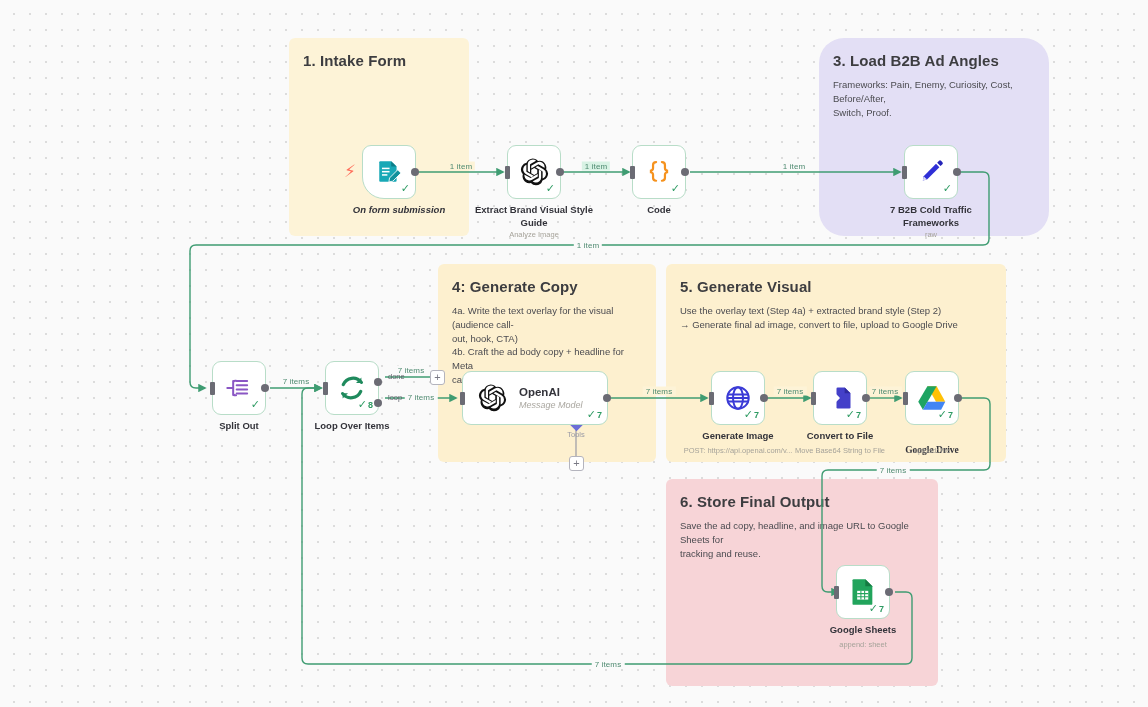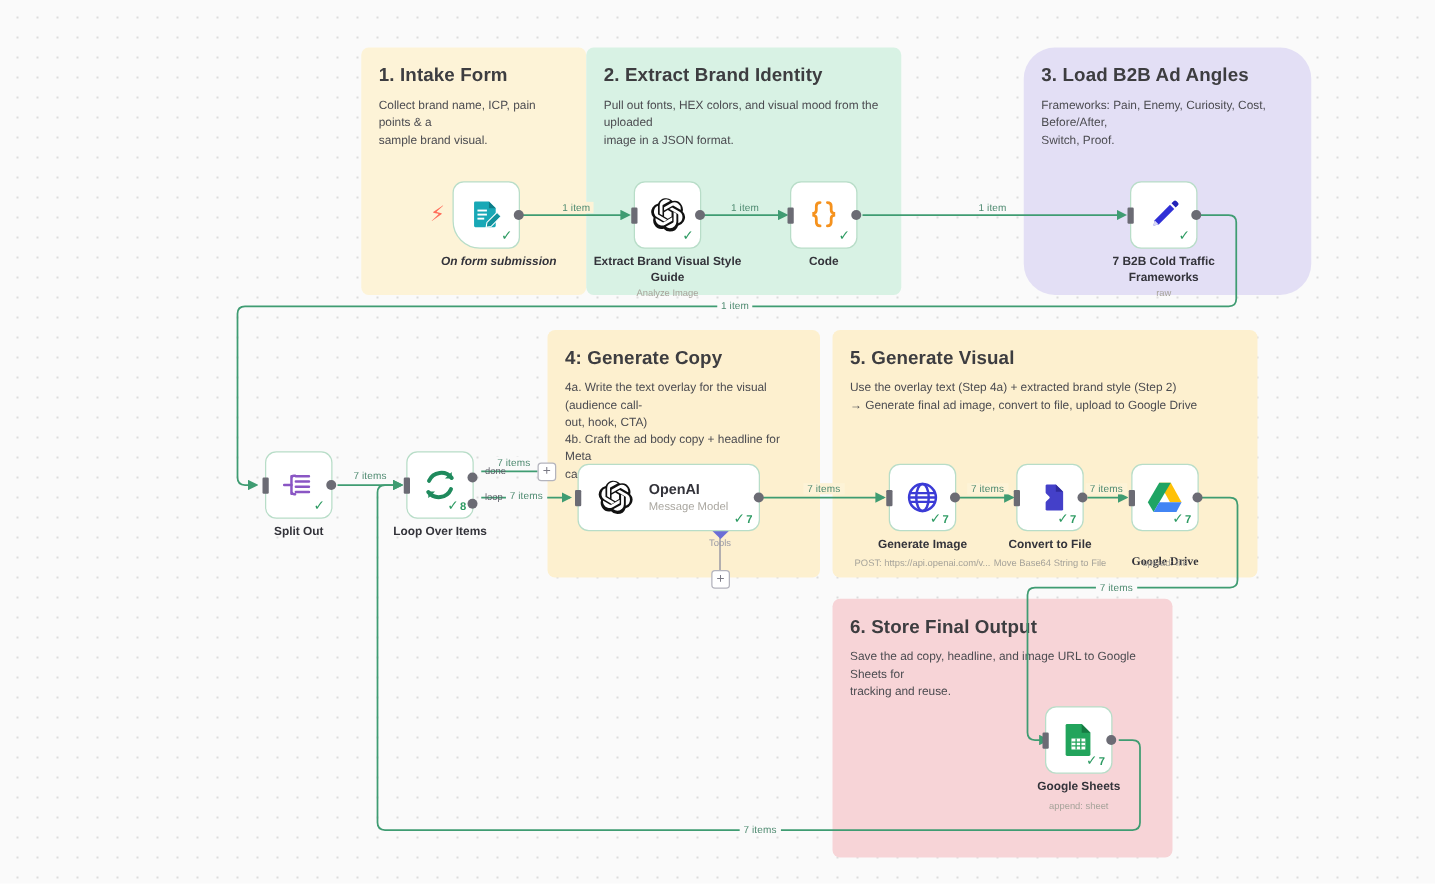--- a/index.html
+++ b/index.html
@@ -107,40 +107,33 @@
     position: absolute; font-size: 7.5px; color: #9a9aa5;
     transform: translateX(-50%); white-space: nowrap;
   }
   .trigger-bolt {
     position: absolute; font-size: 17px; color: #ff6d5a; line-height: 1;
   }
   .loop-tag {
     position: absolute; font-size: 7.5px; color: #5f5f69; white-space: nowrap;
   }
   .ai-title { font-size: 11.5px; font-weight: bold; color: #33333a; }
-  .ai-sub { font-size: 9px; color: #aaa7a0; margin-top: 2px; }
+  .ai-sub { font-size: 9px; color: #aaa7a0; margin-top: 2px; font-style: italic; }
   svg { display: block; }
 </style>
 </head>
 <body>
 
 <div id="canvas">
 
 
   <div class="sticky" style="left:289px; top:38px; width:180px; height:198px; background:#fdf3d7;">
     <div class="s-title">1. Intake Form</div>
-    <div class="s-body">Collect brand name, ICP, pain points &amp; a
-sample brand visual.</div>
-  </div>
-
-  <div class="sticky" style="left:469px; top:38px; width:252px; height:198px; background:#d8f2e4;">
-    <div class="s-title">2. Extract Brand Identity</div>
-    <div class="s-body">Pull out fonts, HEX colors, and visual mood from the uploaded
-image in a JSON format.</div>
-  </div>
+  </div>
+
 
   <div class="sticky" style="left:819px; top:38px; width:230px; height:198px; background:#e3dff5;border-radius:25px;">
     <div class="s-title">3. Load B2B Ad Angles</div>
     <div class="s-body">Frameworks: Pain, Enemy, Curiosity, Cost, Before/After,
 Switch, Proof.</div>
   </div>
 
   <div class="sticky" style="left:438px; top:264px; width:218px; height:198px; background:#fdf0cf;">
     <div class="s-title">4: Generate Copy</div>
     <div class="s-body">4a. Write the text overlay for the visual (audience call-

